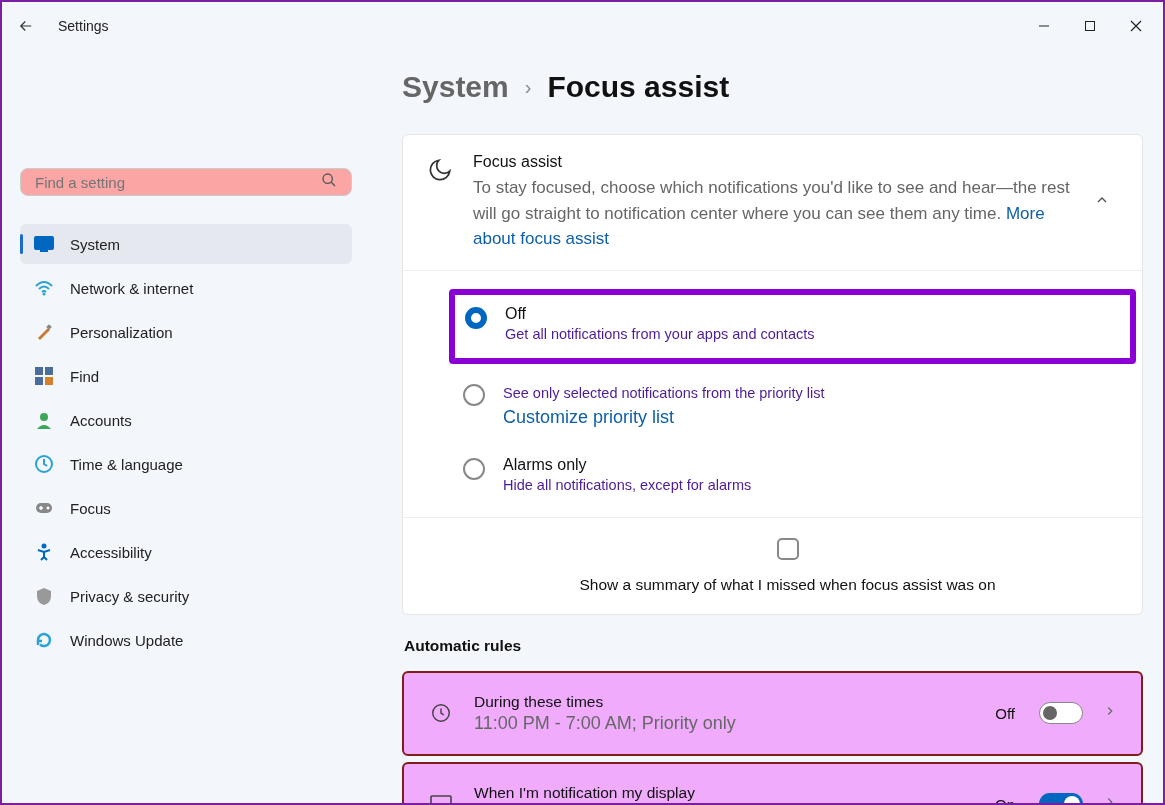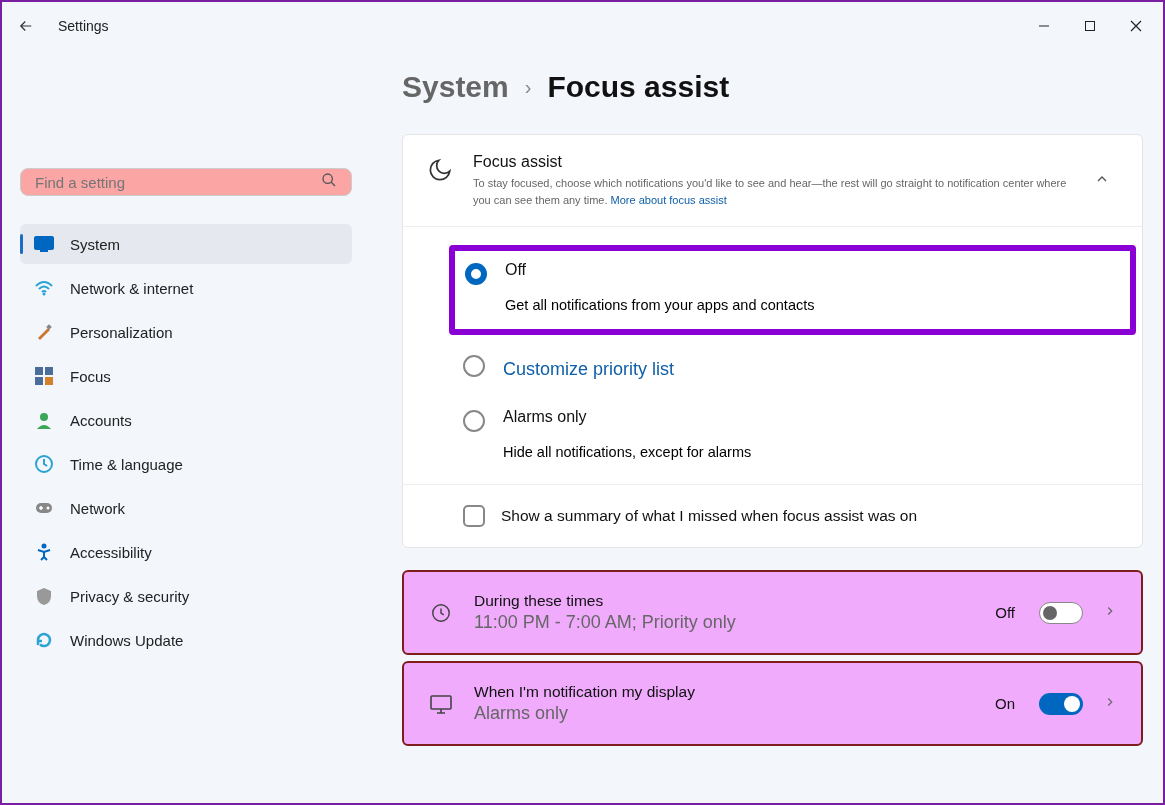--- a/index.html
+++ b/index.html
@@ -28,35 +28,35 @@
   .breadcrumb { display:flex; align-items:center; gap:16px; margin-bottom: 30px; }
   .bc-parent { font-size:30px; color:#666; font-weight:600; cursor:pointer; }
   .bc-sep { font-size:20px; color:#888; }
   .bc-current { font-size:30px; font-weight:700; color:#111; }
 
   .card { background:#fff; border:1px solid #e5e5e5; border-radius:6px; margin-bottom: 22px; }
   .card-header { display:flex; align-items:flex-start; gap:20px; padding:18px 24px; border-bottom:1px solid #eee; }
   .card-header-ico { width:26px; height:26px; margin-top:4px; flex-shrink:0; }
   .card-header-text { flex:1; }
   .card-header-title { font-size:16px; font-weight:400; color:#111; margin-bottom:4px; }
-  .card-header-desc { font-size:11px; color:#666; line-height:1.5; }
+  .card-header-desc { font-size:17px; color:#666; line-height:1.5; }
   .link { color:#0f5fa8; cursor:pointer; }
   .chevron { width:24px; cursor:pointer; color:#555; align-self:center; }
 
   .radio-group { padding: 10px 0; }
   .radio-item { display:flex; align-items:flex-start; gap:18px; padding:14px 30px 14px 60px; }
   .radio-item.highlight { border:6px solid #8a00d4; border-radius:4px; margin: 8px 6px 4px 46px; padding: 10px 30px 16px 10px; }
   .radio-circle { width:22px; height:22px; border:2px solid #888; border-radius:50%; margin-top:2px; flex-shrink:0; cursor:pointer; position:relative; }
   .radio-circle.selected { border:6px solid #0067c0; }
   .radio-text { flex:1; }
   .radio-title { font-size:16px; color:#111; }
-  .radio-desc { font-size:14.5px; color:#000000; margin-top:18px; }
+  .radio-desc { font-size:14.5px; color:#4c1d95; margin-top:3px; }
   .radio-link { color:#0f5fa8; font-size:18px; margin-top:6px; display:inline-block; cursor:pointer; }
 
-  .checkbox-row { display:flex; align-items:center; gap:16px; padding:20px 30px 20px 60px; border-top:1px solid #eee; }
+  .checkbox-row { display:flex; align-items:center; gap:16px; padding:20px 30px 20px 60px; border-top:1px solid #eee;flex-direction:column; }
   .checkbox-box { width:22px; height:22px; border:2px solid #888; border-radius:5px; cursor:pointer; }
   .checkbox-label { font-size:15.5px; color:#111; }
 
   .section-title { font-size:15.5px; font-weight:600; color:#111; margin: 14px 0 16px 2px; }
 
   .rule-row { display:flex; align-items:center; gap:20px; padding:20px 24px; background:#f0abfc; border:2px solid #7f1d1d; border-radius:6px; margin-bottom:6px; cursor:pointer; }
   .rule-ico { width:26px; display:flex; align-items:center; justify-content:center; color:#444; }
   .rule-text { flex:1; }
   .rule-title { font-size:15.5px; color:#111; }
   .rule-desc { font-size:18px; color:#666; margin-top:2px; }
@@ -138,21 +138,21 @@
       </div>
       <div class="nav-item">
         <span class="nav-ico">
             <svg width="18" height="18" viewBox="0 0 18 18">
               <rect x="0" y="0" width="8" height="8" fill="#4a6d9c"></rect>
               <rect x="10" y="0" width="8" height="8" fill="#4a6d9c"></rect>
               <rect x="0" y="10" width="8" height="8" fill="#4a6d9c"></rect>
               <rect x="10" y="10" width="8" height="8" fill="#d47f2a"></rect>
             </svg>
           </span>
-        <span>Focus</span>
+        <span>Find</span>
       </div>
       <div class="nav-item">
         <span class="nav-ico">
             <svg width="18" height="18" viewBox="0 0 18 18">
               <circle cx="9" cy="6" r="4" fill="#3aa656"></circle>
               <path d="M2 18 Q9 10 16 18 Z" fill="#3aa656"></path>
             </svg>
           </span>
         <span>Accounts</span>
       </div>
@@ -166,21 +166,21 @@
         <span>Time &amp; language</span>
       </div>
       <div class="nav-item">
         <span class="nav-ico">
             <svg width="20" height="14" viewBox="0 0 20 14">
               <rect x="2" y="2" width="16" height="10" rx="5" fill="#888"></rect>
               <circle cx="14" cy="7" r="1.5" fill="#fff"></circle>
               <path d="M5 7h4M7 5v4" stroke="#fff" stroke-width="1.5"></path>
             </svg>
           </span>
-        <span>Network</span>
+        <span>Focus</span>
       </div>
       <div class="nav-item">
         <span class="nav-ico">
             <svg width="18" height="18" viewBox="0 0 18 18">
               <circle cx="9" cy="3" r="2.5" fill="#0067c0"></circle>
               <path d="M3 7l6 2 6-2M9 9v5M6 17l3-3 3 3" stroke="#0067c0" stroke-width="2" fill="none"></path>
             </svg>
           </span>
         <span>Accessibility</span>
       </div>
@@ -231,38 +231,40 @@
         <div class="radio-item highlight">
           <div class="radio-circle selected"></div>
           <div class="radio-text">
             <div class="radio-title">Off</div>
             <div class="radio-desc">Get all notifications from your apps and contacts</div>
           </div>
         </div>
         <div class="radio-item">
           <div class="radio-circle"></div>
           <div class="radio-text">
+            <div class="radio-desc">See only selected notifications from the priority list</div>
             <span class="radio-link">Customize priority list</span>
           </div>
         </div>
         <div class="radio-item">
           <div class="radio-circle"></div>
           <div class="radio-text">
             <div class="radio-title">Alarms only</div>
             <div class="radio-desc">Hide all notifications, except for alarms</div>
           </div>
         </div>
       </div>
 
       <div class="checkbox-row">
         <div class="checkbox-box"></div>
         <div class="checkbox-label">Show a summary of what I missed when focus assist was on</div>
       </div>
     </div>
 
+    <div class="section-title">Automatic rules</div>
 
     <div class="rule-row">
       <div class="rule-ico">
           <svg width="22" height="22" viewBox="0 0 24 24" fill="none" stroke="#444" stroke-width="1.6">
             <circle cx="12" cy="12" r="9"></circle>
             <path d="M12 7v5l3 2"></path>
           </svg>
         </div>
       <div class="rule-text">
         <div class="rule-title">During these times</div>

